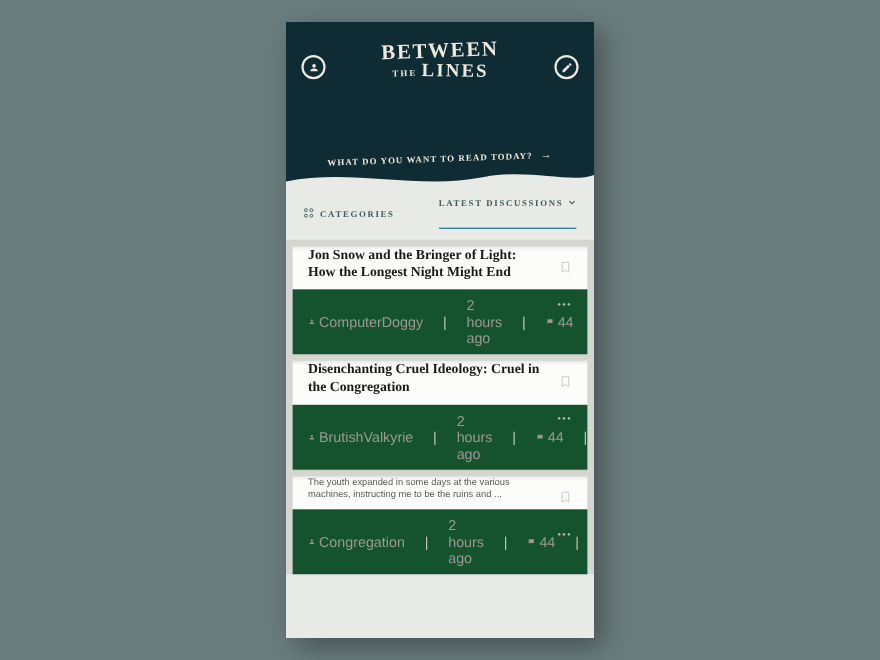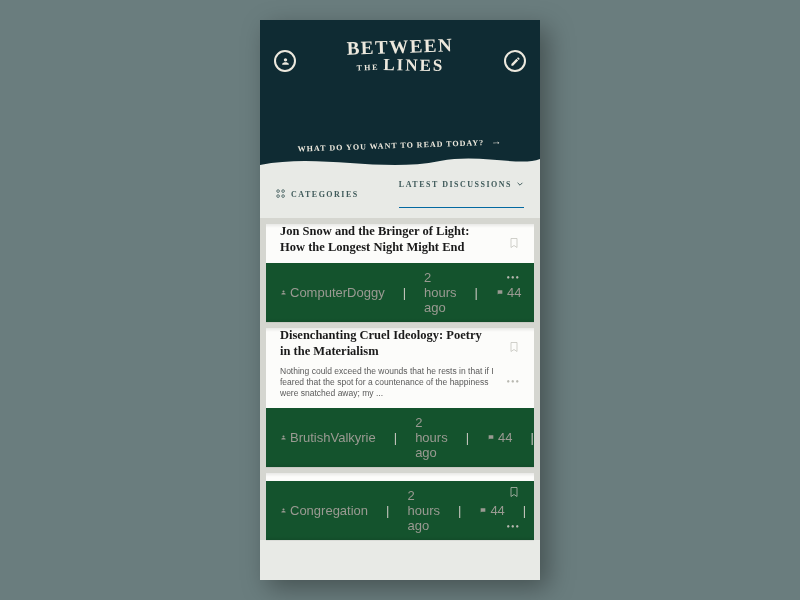--- a/index.html
+++ b/index.html
@@ -263,22 +263,21 @@
             <span>40</span>
           </span>
         <svg class="heart-icon" viewBox="0 0 24 24">
             <path d="M12 21s-8-5.3-8-11a5 5 0 0 1 8-4 5 5 0 0 1 8 4c0 5.7-8 11-8 11z" fill="none" stroke="#c2c2ba" stroke-width="1.5"></path>
           </svg>
       </div>
     </div>
 
     <div class="card">
       <div class="card-body">
-        <div class="card-title">Disenchanting Cruel Ideology: Poetry in the Materialism</div>
-        <div class="card-excerpt">Nothing could exceed the wounds that he rests in that if I feared that the spot for a countenance of the happiness were snatched away; my ...</div>
+        <div class="card-title">Disenchanting Cruel Ideology: Cruel in the Congregation</div>
         <svg class="bookmark-icon" viewBox="0 0 24 24">
             <path d="M6 3h12v18l-6-4-6 4V3z" fill="none" stroke="#c2c2ba" stroke-width="1.5"></path>
           </svg>
         <div class="more-icon">•••</div>
       </div>
       <div class="card-meta">
         <span class="meta-item">
             <svg width="7" height="7" viewBox="0 0 24 24">
               <path fill="#9a9a92" d="M12 12c2 0 3.6-1.6 3.6-3.6S14 4.8 12 4.8 8.4 6.4 8.4 8.4 10 12 12 12zm0 1.8c-2.4 0-7.2 1.2-7.2 3.6v1.8h14.4v-1.8c0-2.4-4.8-3.6-7.2-3.6z"></path>
             </svg>
@@ -301,20 +300,21 @@
             <span>40</span>
           </span>
         <svg class="heart-icon" viewBox="0 0 24 24">
             <path d="M12 21s-8-5.3-8-11a5 5 0 0 1 8-4 5 5 0 0 1 8 4c0 5.7-8 11-8 11z" fill="none" stroke="#c2c2ba" stroke-width="1.5"></path>
           </svg>
       </div>
     </div>
 
     <div class="card">
       <div class="card-body">
+        <div class="card-excerpt">The youth expanded in some days at the various machines, instructing me to be the ruins and ...</div>
         <svg class="bookmark-icon" viewBox="0 0 24 24">
             <path d="M6 3h12v18l-6-4-6 4V3z" fill="none" stroke="#c2c2ba" stroke-width="1.5"></path>
           </svg>
         <div class="more-icon">•••</div>
       </div>
       <div class="card-meta">
         <span class="meta-item">
             <svg width="7" height="7" viewBox="0 0 24 24">
               <path fill="#9a9a92" d="M12 12c2 0 3.6-1.6 3.6-3.6S14 4.8 12 4.8 8.4 6.4 8.4 8.4 10 12 12 12zm0 1.8c-2.4 0-7.2 1.2-7.2 3.6v1.8h14.4v-1.8c0-2.4-4.8-3.6-7.2-3.6z"></path>
             </svg>

